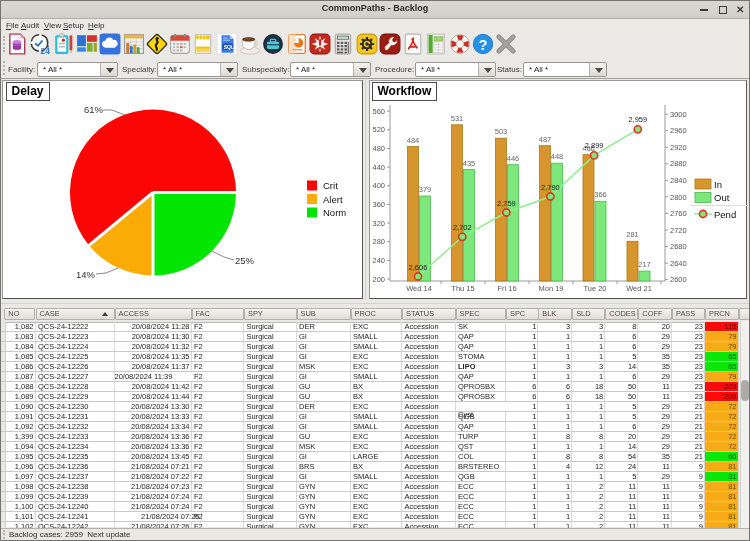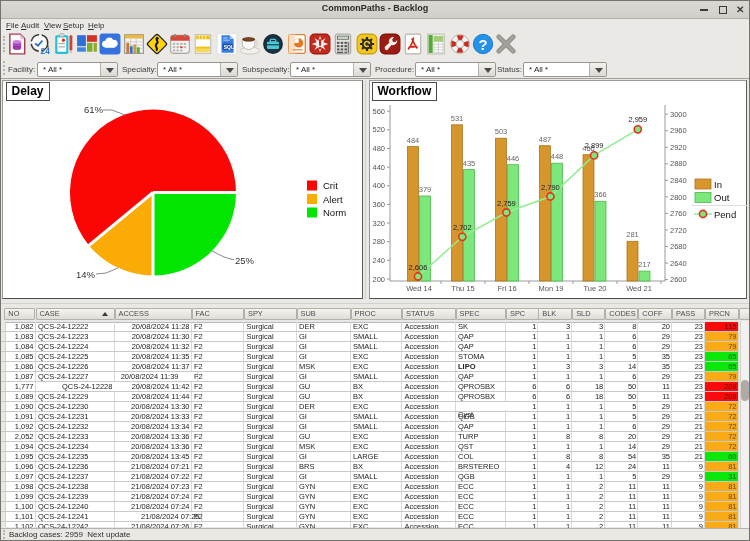--- a/index.html
+++ b/index.html
@@ -454,38 +454,38 @@
 <div class="cell" style="left:538.3px;width:33.9px;top:0;text-align:right;padding-right:1px;">3</div>
 <div class="cell" style="left:572.2px;width:33.1px;top:0;text-align:right;padding-right:1px;">3</div>
 <div class="cell" style="left:605.3px;width:33.0px;top:0;text-align:right;padding-right:1px;">14</div>
 <div class="cell" style="left:638.3px;width:33.7px;top:0;text-align:right;padding-right:1px;">35</div>
 <div class="cell" style="left:672.0px;width:33.0px;top:0;text-align:right;padding-right:1px;">23</div>
 <div class="cell" style="left:705.0px;width:33.5px;top:0;text-align:right;padding-right:1px;background:#0ae80a;color:#065c06;">65</div>
 </div>
 <div class="row" style="top:371.70px">
 <div class="cell" style="left:0.0px;width:35.5px;top:0;text-align:right;padding-right:1px;">1,087</div>
 <div class="cell" style="left:35.5px;width:79.0px;top:0;padding-left:2.5px;">QCS-24-12227</div>
-<div class="cell" style="left:114.5px;width:83px;top:0;text-align:right;padding-right:18px;">20/08/2024 11:39</div>
+<div class="cell" style="left:114.5px;width:83px;top:0;padding-right:18px;">20/08/2024 11:39</div>
 <div class="cell" style="left:191.5px;width:52.5px;top:0;padding-left:2.5px;">F2</div>
 <div class="cell" style="left:244.0px;width:52.5px;top:0;padding-left:2.5px;">Surgical</div>
 <div class="cell" style="left:296.5px;width:54.0px;top:0;padding-left:2.5px;">GI</div>
 <div class="cell" style="left:350.5px;width:51.5px;top:0;padding-left:2.5px;">SMALL</div>
 <div class="cell" style="left:402.0px;width:53.5px;top:0;padding-left:2.5px;">Accession</div>
 <div class="cell" style="left:455.5px;width:50.5px;top:0;padding-left:2.5px;">QAP</div>
 <div class="cell" style="left:506.0px;width:32.3px;top:0;text-align:right;padding-right:1px;">1</div>
 <div class="cell" style="left:538.3px;width:33.9px;top:0;text-align:right;padding-right:1px;">1</div>
 <div class="cell" style="left:572.2px;width:33.1px;top:0;text-align:right;padding-right:1px;">1</div>
 <div class="cell" style="left:605.3px;width:33.0px;top:0;text-align:right;padding-right:1px;">6</div>
 <div class="cell" style="left:638.3px;width:33.7px;top:0;text-align:right;padding-right:1px;">29</div>
 <div class="cell" style="left:672.0px;width:33.0px;top:0;text-align:right;padding-right:1px;">23</div>
 <div class="cell" style="left:705.0px;width:33.5px;top:0;text-align:right;padding-right:1px;background:#f8ab17;color:#6b4703;">79</div>
 </div>
 <div class="row" style="top:381.70px">
-<div class="cell" style="left:0.0px;width:35.5px;top:0;text-align:right;padding-right:1px;">1,777</div>
-<div class="cell" style="left:35.5px;width:79.0px;top:0;padding-left:2.5px;margin-left:24px;">QCS-24-12228</div>
+<div class="cell" style="left:0.0px;width:35.5px;top:0;text-align:right;padding-right:1px;">1,088</div>
+<div class="cell" style="left:35.5px;width:79.0px;top:0;padding-left:2.5px;">QCS-24-12228</div>
 <div class="cell" style="left:114.5px;width:77.0px;top:0;text-align:right;padding-right:1px;">20/08/2024 11:42</div>
 <div class="cell" style="left:191.5px;width:52.5px;top:0;padding-left:2.5px;">F2</div>
 <div class="cell" style="left:244.0px;width:52.5px;top:0;padding-left:2.5px;">Surgical</div>
 <div class="cell" style="left:296.5px;width:54.0px;top:0;padding-left:2.5px;">GU</div>
 <div class="cell" style="left:350.5px;width:51.5px;top:0;padding-left:2.5px;">BX</div>
 <div class="cell" style="left:402.0px;width:53.5px;top:0;padding-left:2.5px;">Accession</div>
 <div class="cell" style="left:455.5px;width:50.5px;top:0;padding-left:2.5px;">QPROSBX</div>
 <div class="cell" style="left:506.0px;width:32.3px;top:0;text-align:right;padding-right:1px;">6</div>
 <div class="cell" style="left:538.3px;width:33.9px;top:0;text-align:right;padding-right:1px;">6</div>
 <div class="cell" style="left:572.2px;width:33.1px;top:0;text-align:right;padding-right:1px;">18</div>
@@ -560,21 +560,21 @@
 <div class="cell" style="left:455.5px;width:50.5px;top:0;padding-left:2.5px;">QAP</div>
 <div class="cell" style="left:506.0px;width:32.3px;top:0;text-align:right;padding-right:1px;">1</div>
 <div class="cell" style="left:538.3px;width:33.9px;top:0;text-align:right;padding-right:1px;">1</div>
 <div class="cell" style="left:572.2px;width:33.1px;top:0;text-align:right;padding-right:1px;">1</div>
 <div class="cell" style="left:605.3px;width:33.0px;top:0;text-align:right;padding-right:1px;">6</div>
 <div class="cell" style="left:638.3px;width:33.7px;top:0;text-align:right;padding-right:1px;">29</div>
 <div class="cell" style="left:672.0px;width:33.0px;top:0;text-align:right;padding-right:1px;">21</div>
 <div class="cell" style="left:705.0px;width:33.5px;top:0;text-align:right;padding-right:1px;background:#f8ab17;color:#6b4703;">72</div>
 </div>
 <div class="row" style="top:431.70px">
-<div class="cell" style="left:0.0px;width:35.5px;top:0;text-align:right;padding-right:1px;">2,052</div>
+<div class="cell" style="left:0.0px;width:35.5px;top:0;text-align:right;padding-right:1px;">1,399</div>
 <div class="cell" style="left:35.5px;width:79.0px;top:0;padding-left:2.5px;">QCS-24-12233</div>
 <div class="cell" style="left:114.5px;width:77.0px;top:0;text-align:right;padding-right:1px;">20/08/2024 13:36</div>
 <div class="cell" style="left:191.5px;width:52.5px;top:0;padding-left:2.5px;">F2</div>
 <div class="cell" style="left:244.0px;width:52.5px;top:0;padding-left:2.5px;">Surgical</div>
 <div class="cell" style="left:296.5px;width:54.0px;top:0;padding-left:2.5px;">GU</div>
 <div class="cell" style="left:350.5px;width:51.5px;top:0;padding-left:2.5px;">EXC</div>
 <div class="cell" style="left:402.0px;width:53.5px;top:0;padding-left:2.5px;">Accession</div>
 <div class="cell" style="left:455.5px;width:50.5px;top:0;padding-left:2.5px;">TURP</div>
 <div class="cell" style="left:506.0px;width:32.3px;top:0;text-align:right;padding-right:1px;">1</div>
 <div class="cell" style="left:538.3px;width:33.9px;top:0;text-align:right;padding-right:1px;">8</div>

